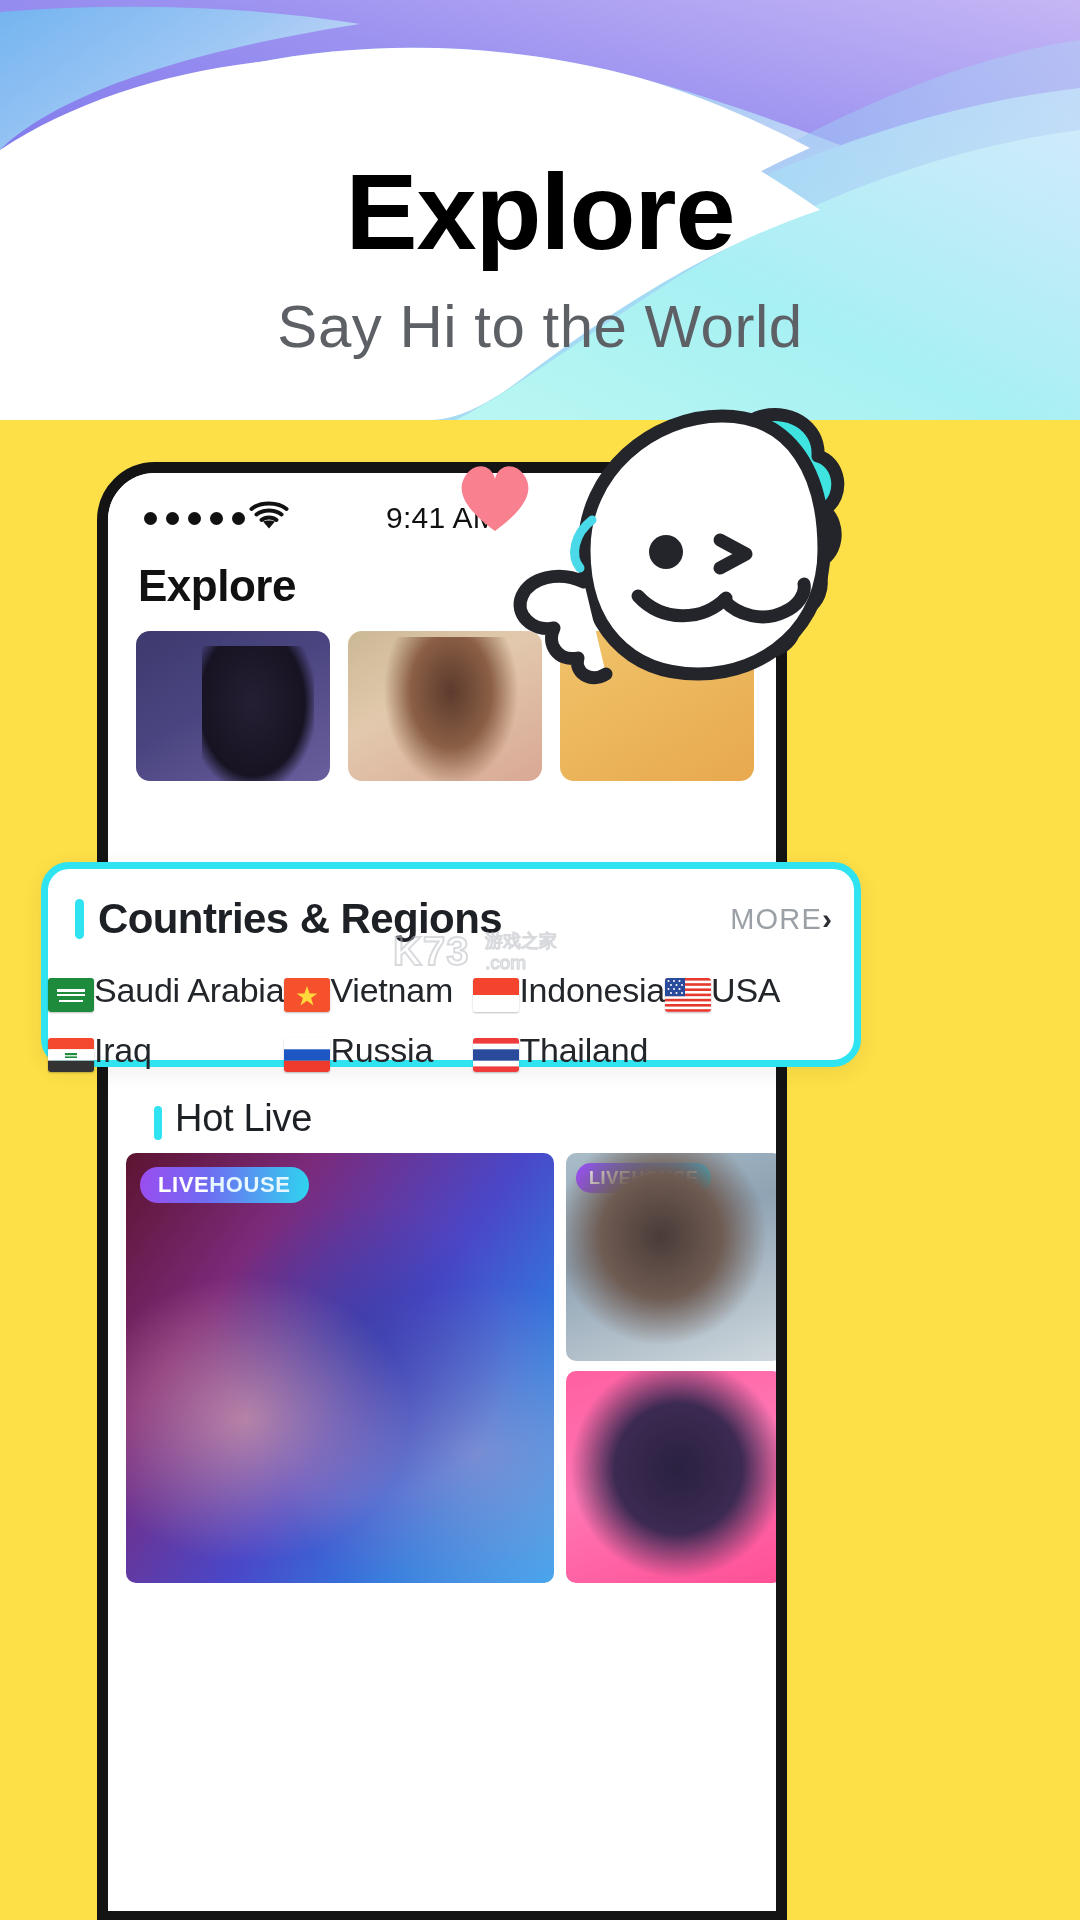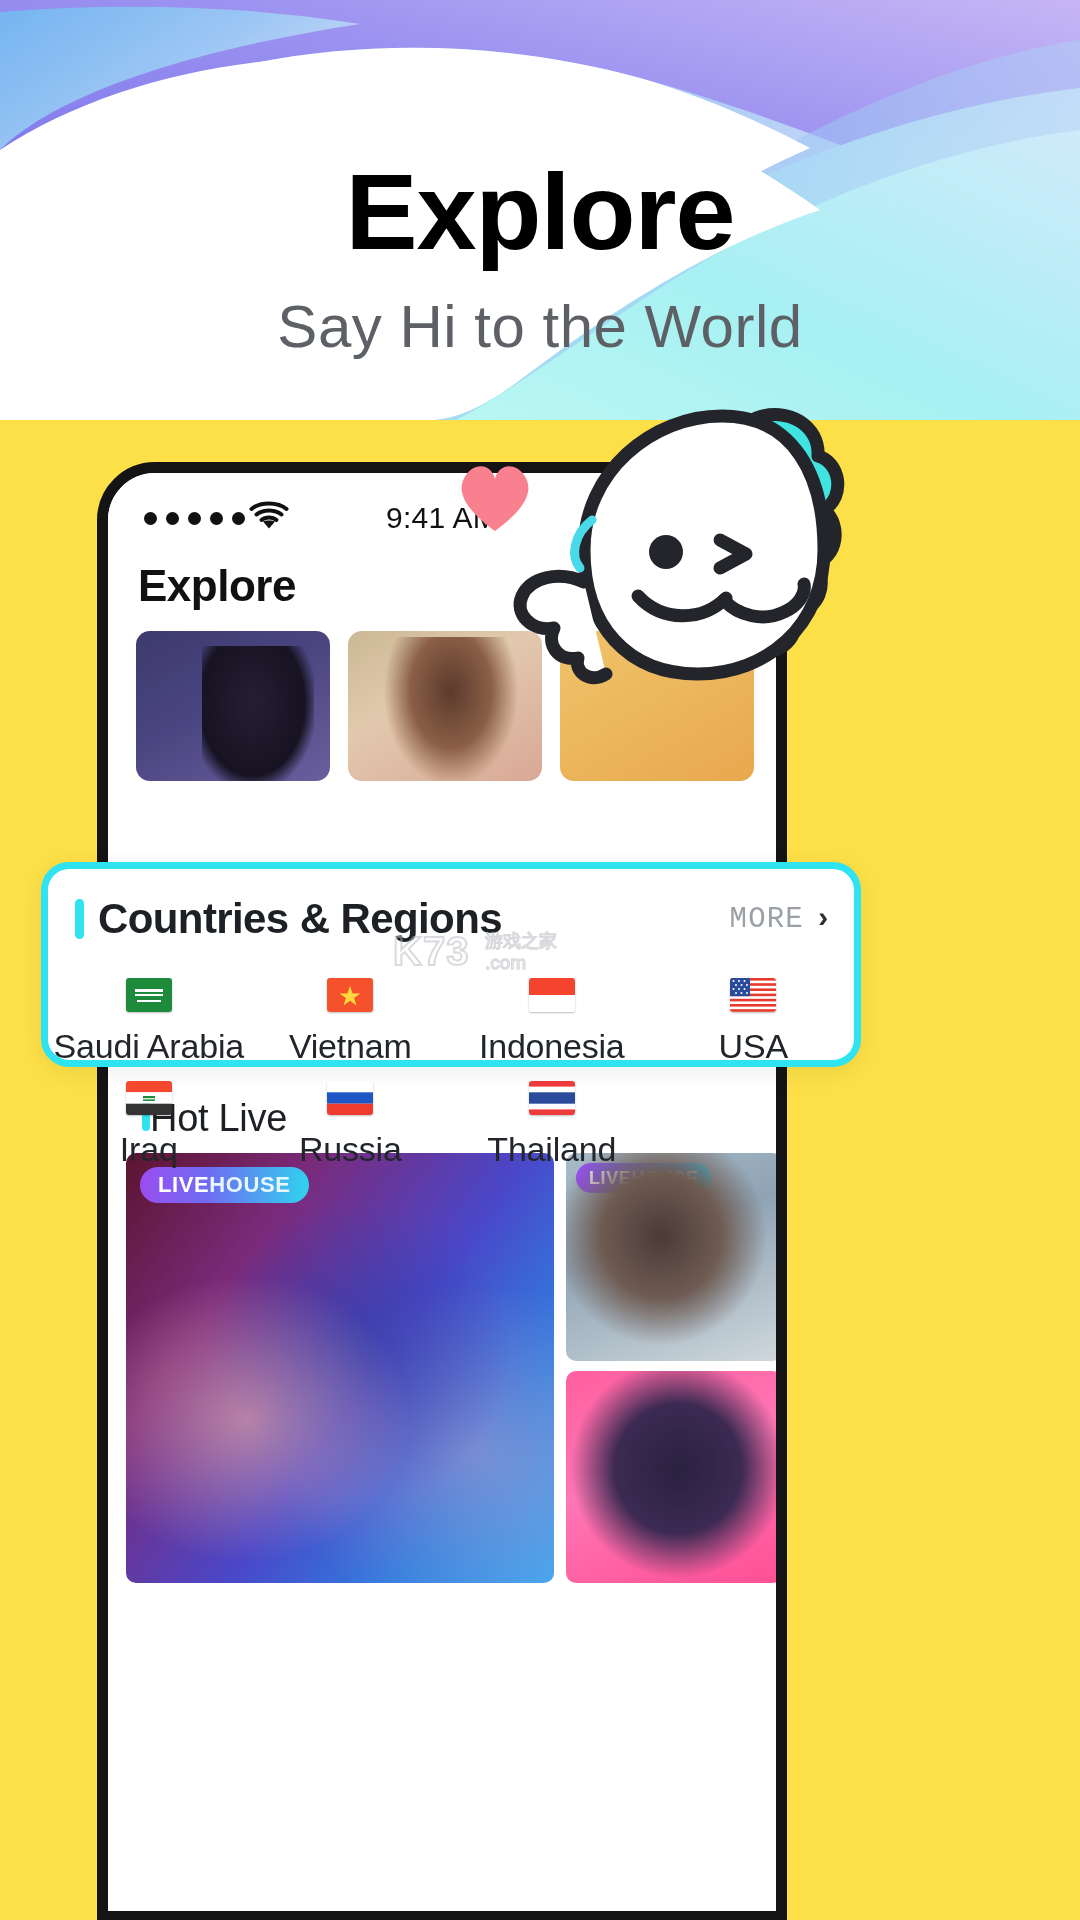--- a/index.html
+++ b/index.html
@@ -59,21 +59,21 @@
   .thumb { width:194px; height:150px; border-radius:14px; overflow:hidden; position:relative; }
   .thumb-1 { background:linear-gradient(150deg,#3d3a6e 0%,#4a4580 45%,#6b5f9e 100%); }
   .thumb-1:after{ content:""; position:absolute; left:34%; top:10%; width:58%; height:95%;
     background:radial-gradient(ellipse at 45% 40%, #241f33 0%, #171322 60%, transparent 75%); }
   .thumb-2 { background:linear-gradient(150deg,#cbb894 0%,#e2c9ad 40%,#d9a894 100%); }
   .thumb-2:after{ content:""; position:absolute; left:18%; top:4%; width:70%; height:100%;
     background:radial-gradient(ellipse at 50% 36%, #5c3a2d 0%, #8a5f45 42%, transparent 70%); }
   .thumb-3 { background:linear-gradient(150deg,#f0c46a 0%,#e8a84e 100%); }
 
   
-  .sec-head { position:absolute; left:34px; display:flex; align-items:flex-start; }
+  .sec-head { position:absolute; left:46px; display:flex; align-items:flex-end; gap:13px; }
   .accent-bar { width:8px; height:34px; background:#2fe3f0; border-radius:4px; display:block; }
   .sec-label { font-size:38px; color:#1d2024; font-weight:normal; letter-spacing:-0.3px; }
 
   .hotlive-head { top:624px; }
 
   .live-grid { position:absolute; left:18px; top:680px; width:660px; }
   .live-main {
     position:absolute; left:0; top:0; width:428px; height:430px; border-radius:10px; overflow:hidden;
     background:linear-gradient(125deg,#5c1430 0%,#7b2a7a 26%,#4a47c8 55%,#2f7fe0 78%,#3fa6ef 100%);
   }
@@ -118,29 +118,29 @@
     margin-left:8px;
   }
   .callout-inner { position:relative; width:100%; height:100%; }
   .card-head {
     position:absolute; left:27px; top:26px; right:22px;
     display:flex; align-items:center; justify-content:space-between;
   }
   .card-head-left { display:flex; align-items:center; gap:14px; }
   .card-accent { width:9px; height:40px; background:#2fe3f0; border-radius:5px; display:block; }
   .card-title { font-size:42px; font-weight:bold; color:#1d2024; letter-spacing:-0.6px; }
-  .card-more { display:flex; align-items:center; gap:10px;font-family:Liberation Mono, monospace; }
+  .card-more { display:flex; align-items:center; gap:0; }
   .card-more-label { font-size:29px; color:#9aa0a6; letter-spacing:1.2px; }
   .card-more-chev { font-size:30px; color:#2c2f33; font-weight:bold; line-height:1; }
 
   .flag-grid {
     position:absolute; left:0; top:98px; width:100%;
     display:grid; grid-template-columns:repeat(4,1fr); row-gap:4px;
   }
-  .flag-cell { display:flex; flex-direction:column; align-items:center; justify-content:flex-start; }
+  .flag-cell { display:flex; flex-direction:row; justify-content:flex-start; }
   .flag-img { width:46px; height:34px; border-radius:3px; display:block; overflow:hidden; position:relative; box-shadow:0 1px 2px rgba(0,0,0,.25); }
   .flag-wrap{ height:56px; display:flex; align-items:center; justify-content:center; }
   .flag-name { font-size:34px; color:#22262b; margin-top:4px; letter-spacing:-0.2px; white-space:nowrap; }
 
   
   .watermark {
     position:absolute; left:345px; top:62px; width:180px; height:60px;
     opacity:.55; pointer-events:none;
   }
   .wm-k73 {

